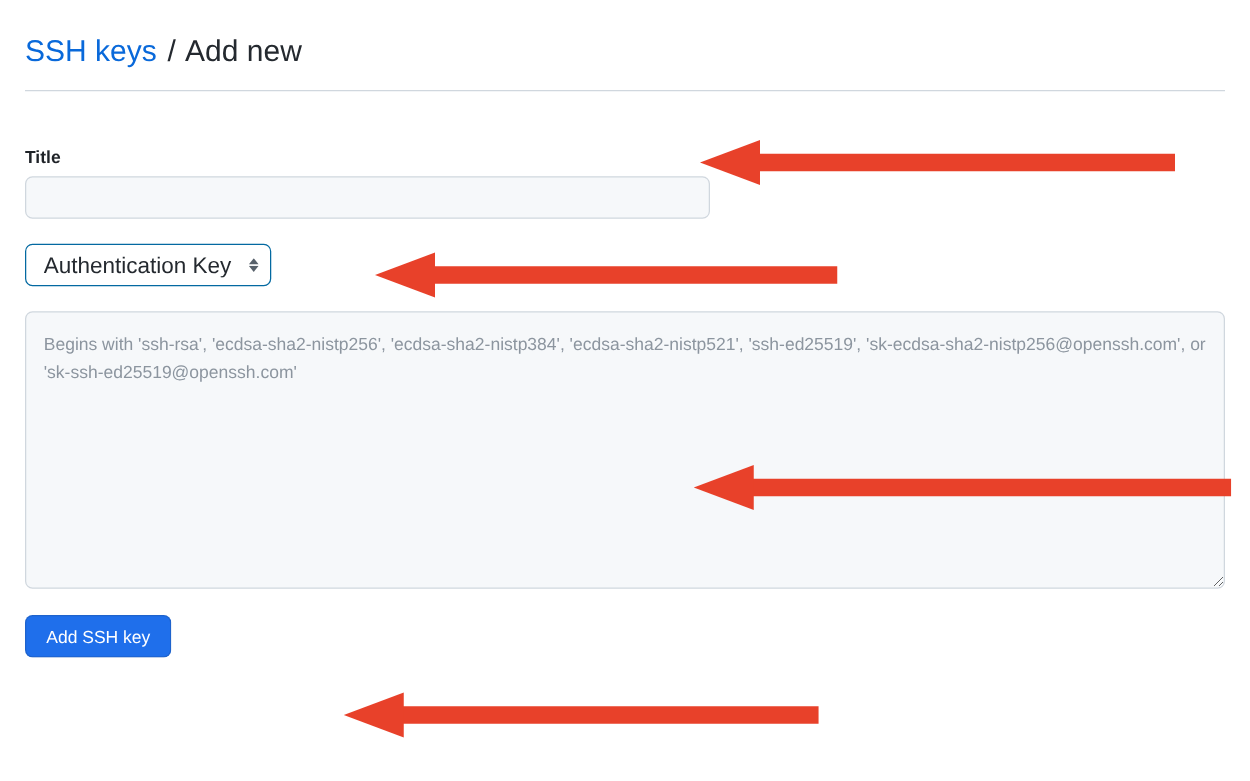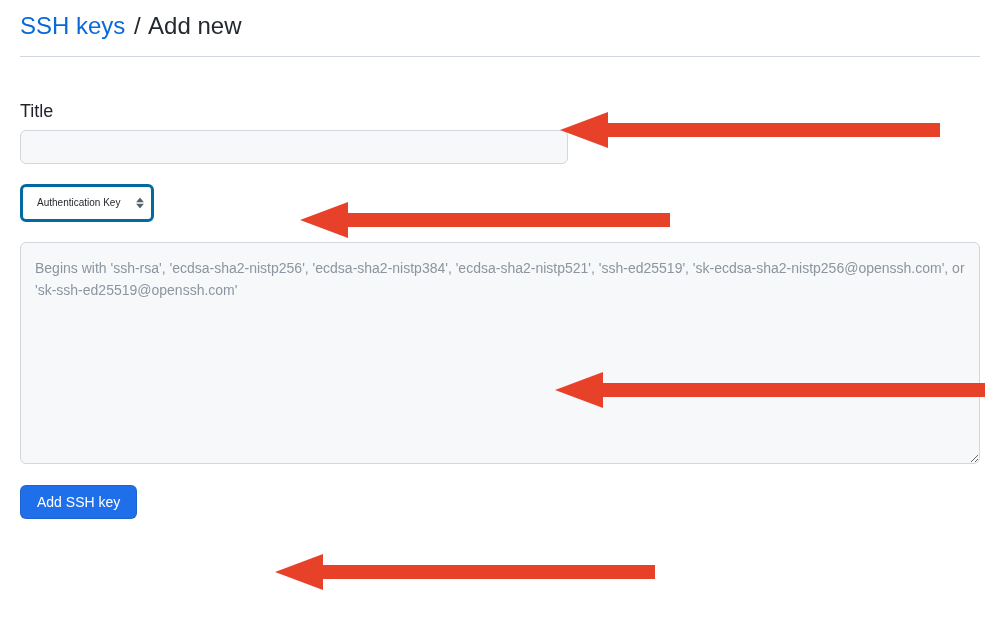--- a/index.html
+++ b/index.html
@@ -9,42 +9,42 @@
       color: #24292f;
       background: #fff;
       width: 1000px;
       height: 625px;
       padding: 0 20px;
       position: relative;
     }
     .breadcrumb {
       font-size: 24px;
       font-weight: 400;
-      padding: 12px 0 16px 0;
+      padding: 28px 0 16px 0;
       border-bottom: 1px solid #d0d7de;
       color: #24292f;
     }
     .breadcrumb a {
       color: #0969da;
       text-decoration: none;
     }
     .breadcrumb .sep {
       color: #24292f;
       padding: 0 2px;
     }
     .breadcrumb .current {
       color: #24292f;
     }
     .form-group {
       margin-top: 20px;
     }
     .form-label {
       display: block;
-      font-weight: 400;
-      font-size: 18px;
+      font-weight: 700;
+      font-size: 14px;
       margin-bottom: 8px;
       color: #1f2328;
       margin-top: 44px;
     }
     .input-text {
       width: 548px;
       padding: 6px 12px;
       font-size: 14px;
       line-height: 20px;
       border: 1px solid #d0d7de;
@@ -53,23 +53,23 @@
       color: #1f2328;
     }
     .select-wrap {
       position: relative;
       display: inline-block;
     }
     .select-el {
       appearance: none;
       -webkit-appearance: none;
       padding: 6px 30px 6px 14px;
-      font-size: 10px;
+      font-size: 18px;
       line-height: 20px;
-      border: 3px solid #0369a1;
+      border: 1px solid #0369a1;
       border-radius: 6px;
       background: #fff;
       color: #24292f;
       cursor: pointer;
     }
     .select-caret {
       position: absolute;
       right: 10px;
       top: 50%;
       transform: translateY(-50%);

